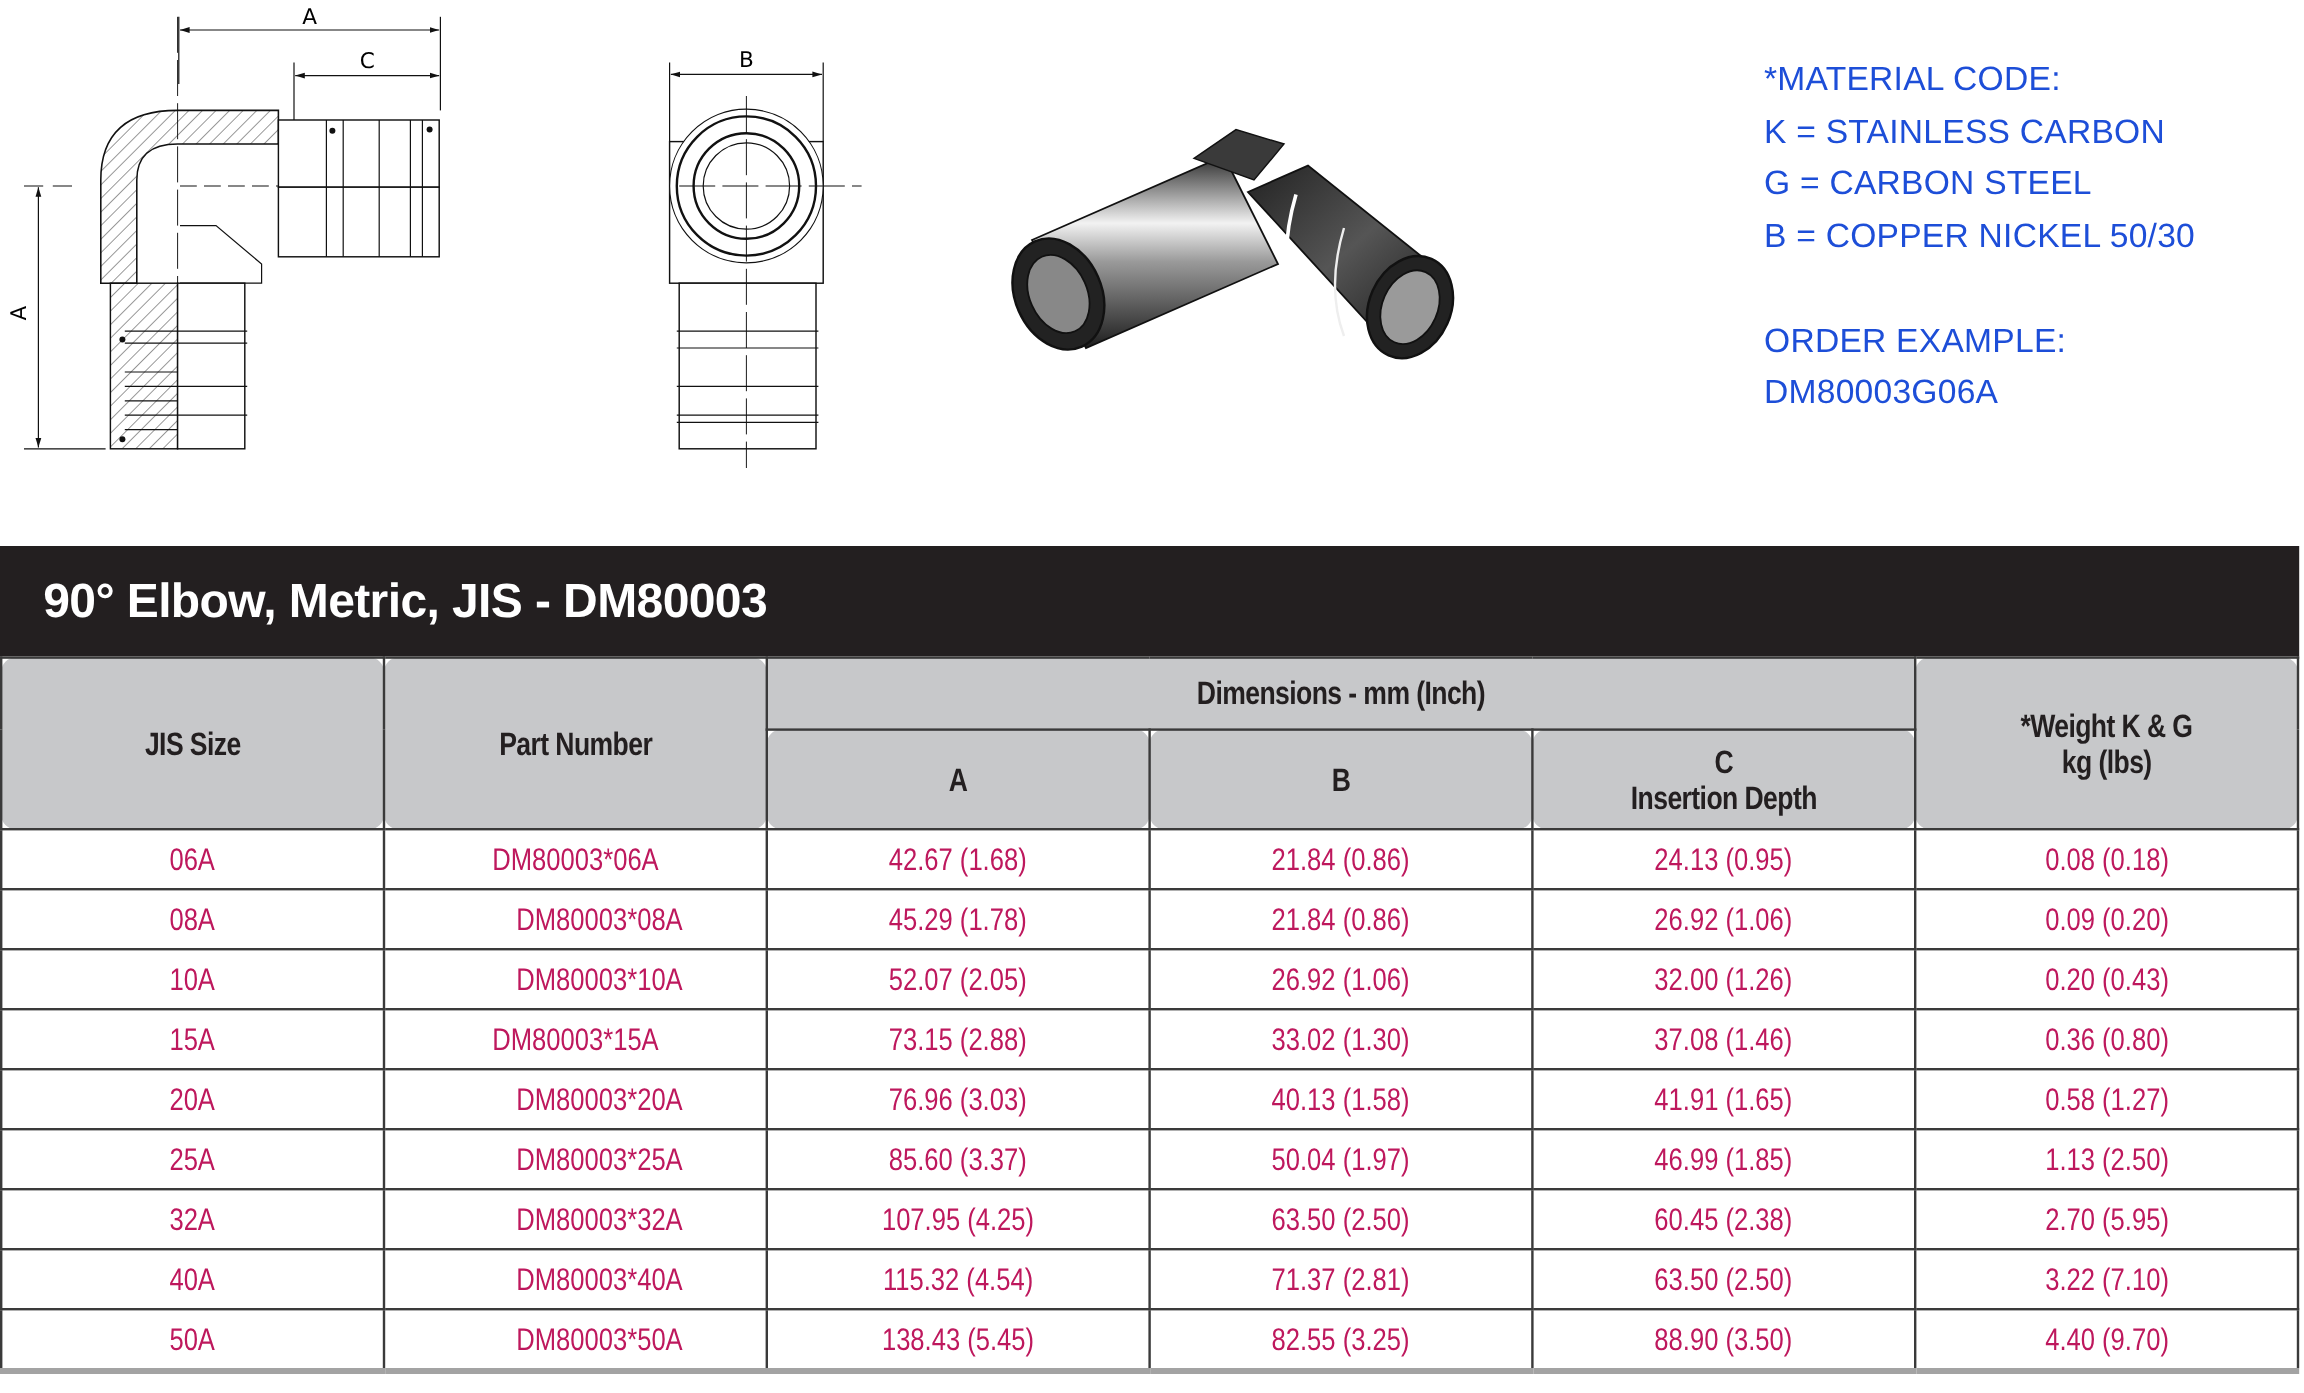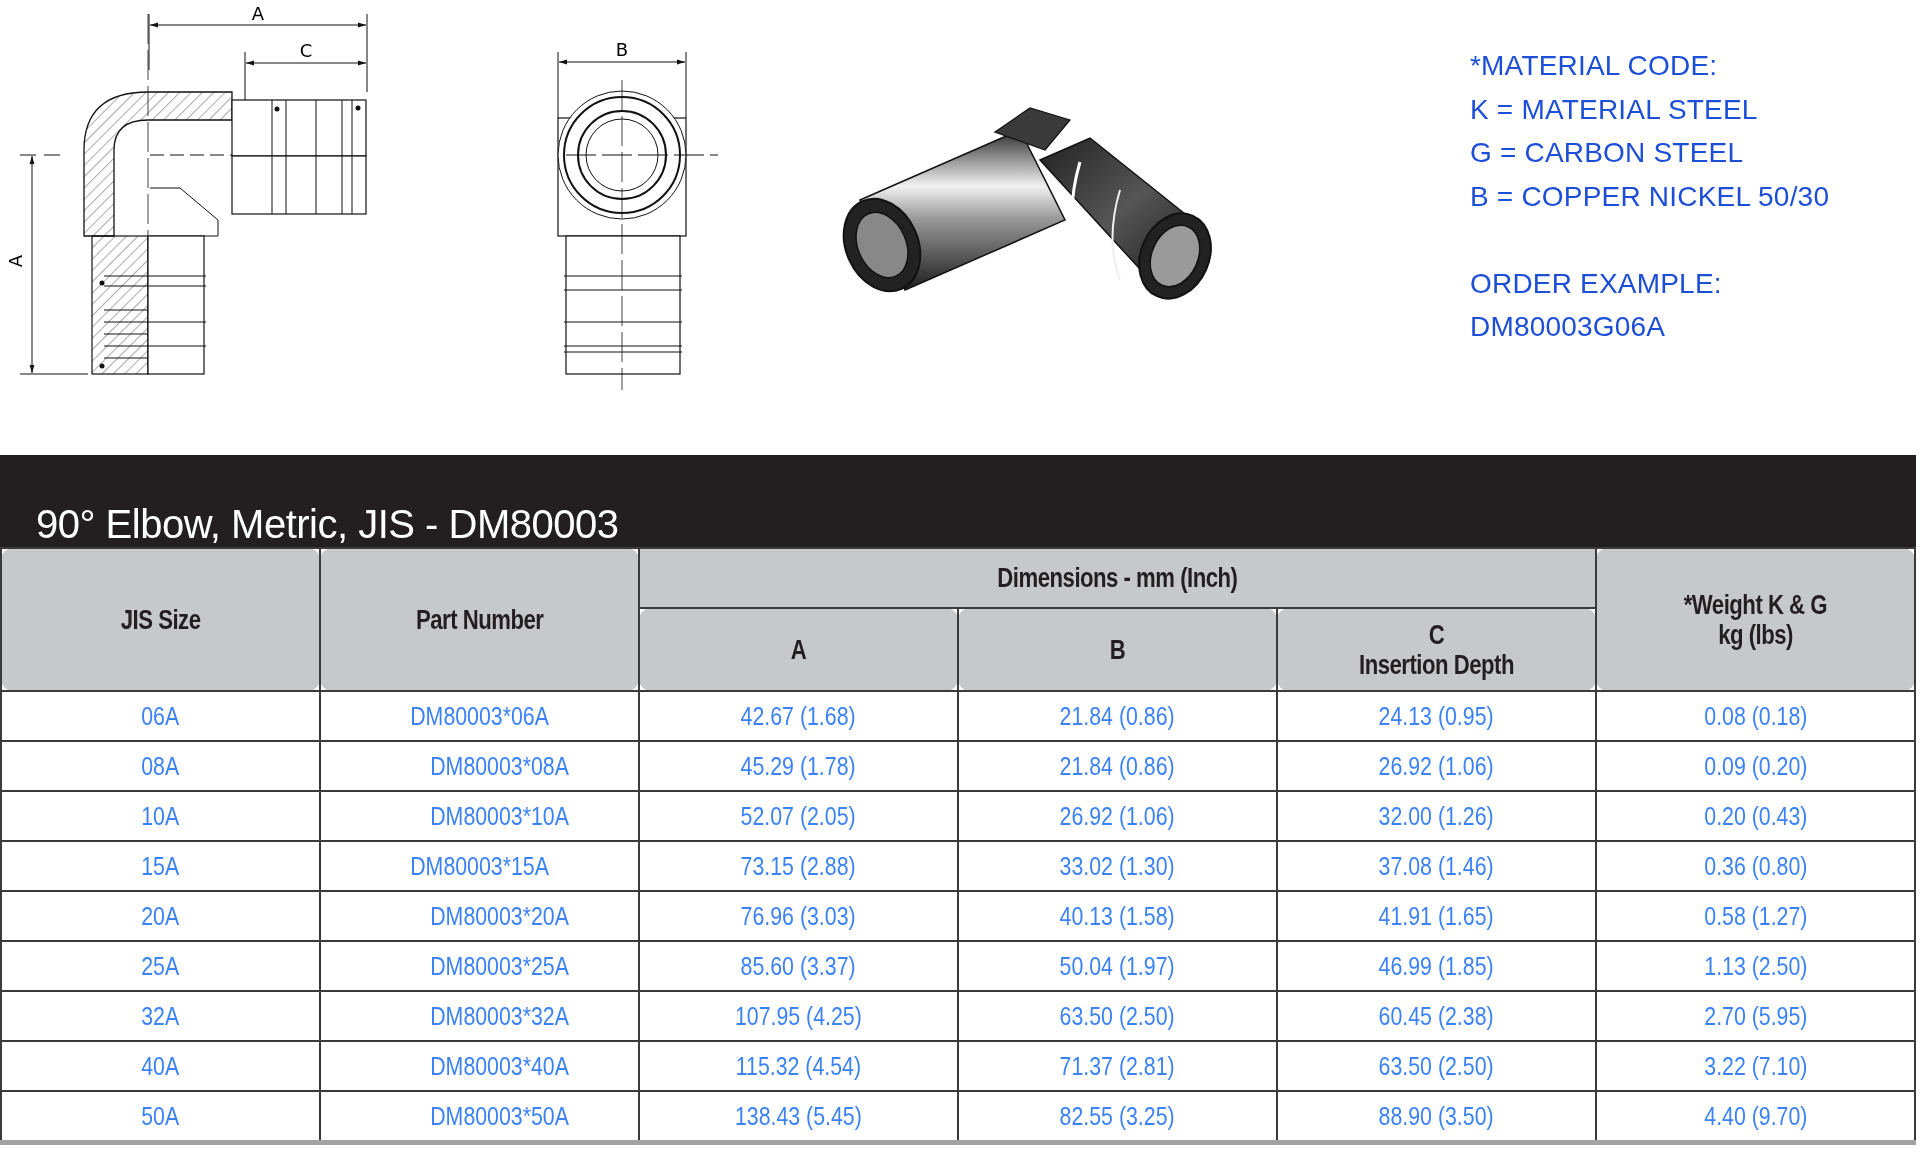--- a/index.html
+++ b/index.html
@@ -9,35 +9,35 @@
   .drawing-section { position: absolute; left: 0; top: 0; width: 1920px; height: 440px; }
   .section-view { position: absolute; left: 0; top: 0; width: 400px; height: 400px; }
   .end-view { position: absolute; left: 520px; top: 0; width: 260px; height: 400px; }
   .iso-view { position: absolute; left: 820px; top: 80px; width: 440px; height: 260px; }
 
   .material-notes { position: absolute; left: 1470px; top: 44px; font-size: 28px;
                     line-height: 43.5px; color: #1d4ed8; letter-spacing: 0.2px; }
   .material-notes .gap { height: 43.5px; }
 
   .spec-table-wrap { position: absolute; left: 0; top: 455px; width: 1916px; }
-  .title-bar { background: #231f20; color: #ffffff; height: 92px; display: flex; align-items: flex-end;
+  .title-bar { background: #231f20; color: #ffffff; height: 92px; display: flex; align-items: center;
                padding-left: 36px; box-sizing: border-box;
-               font-family: "Liberation Sans", sans-serif; font-weight: normal; font-size: 40px;
+               font-family: "Liberation Sans", sans-serif; font-weight: bold; font-size: 40px;
                letter-spacing: -0.5px; }
   table.spec { border-collapse: collapse; width: 1916px; table-layout: fixed;
                font-family: "Liberation Sans", sans-serif; }
   table.spec col.c { width: 319px; }
   table.spec th { background: #c7c8ca; color: #231f20; font-weight: bold; font-size: 27px;
                   border: 2px solid #3a3a3a; text-align: center; vertical-align: middle;
                   letter-spacing: -0.6px; line-height: 30px; padding: 0; transform-origin: center; }
   table.spec th.group { height: 58px; margin-left: 28px; }
   table.spec th.sub { height: 81px; border-radius: 12px; }
   table.spec th .cond { display: inline-block; transform: scaleX(0.82); }
   table.spec td { border: 2px solid #3a3a3a; height: 48px; text-align: center; vertical-align: middle;
-                  font-size: 26px; color: #3b82f6; padding: 0; }
+                  font-size: 26px; color: #be185d; padding: 0; }
   table.spec td .cond { display: inline-block; transform: scaleX(0.82); }
   table.spec td.bold { font-weight: normal; padding-left: 40px; }
   table.spec tr.last td { border-bottom: 5px solid #a3a3a3; margin-left: 46px; }
 </style>
 </head>
 <body>
 
 <div class="drawing-section">
 
   <svg class="section-view" viewBox="0 0 400 400">
@@ -141,21 +141,21 @@
 
     <path d="M220,80 L270,58 L385,150 L330,200 Z" fill="url(#metal2)" stroke="#111" stroke-width="1.5"></path>
     <ellipse cx="355" cy="176" rx="34" ry="44" transform="rotate(24 355 176)" fill="#222" stroke="#111" stroke-width="2"></ellipse>
     <ellipse cx="355" cy="176" rx="23" ry="32" transform="rotate(24 355 176)" fill="#9a9a9a" stroke="#111" stroke-width="1.5"></ellipse>
     <path d="M260,82 Q240,150 270,200" fill="none" stroke="#fff" stroke-width="3"></path>
     <path d="M300,110 Q285,160 300,200" fill="none" stroke="#eee" stroke-width="2"></path>
   </svg>
 
   <div class="material-notes">
     <div>*MATERIAL CODE:</div>
-    <div>K = MATERIAL STEEL</div>
+    <div>K = STAINLESS CARBON</div>
     <div>G = CARBON STEEL</div>
     <div>B = COPPER NICKEL 50/30</div>
     <div class="gap"></div>
     <div>ORDER EXAMPLE:</div>
     <div>DM80003G06A</div>
   </div>
 </div>
 
 <div class="spec-table-wrap">
   <div class="title-bar">

